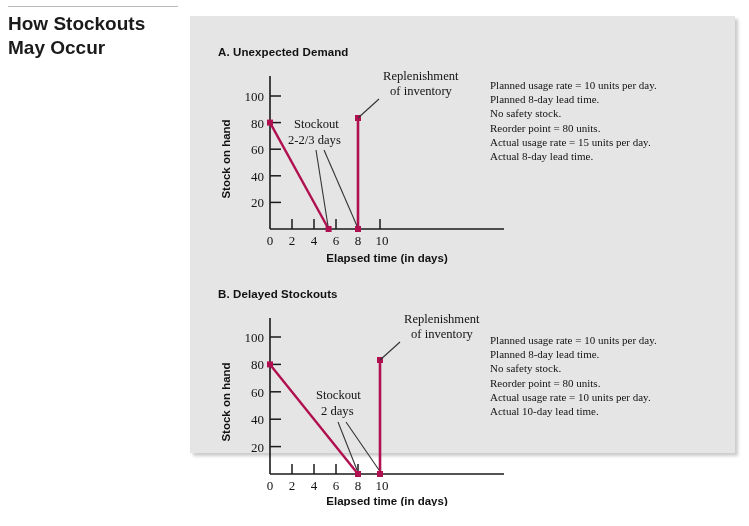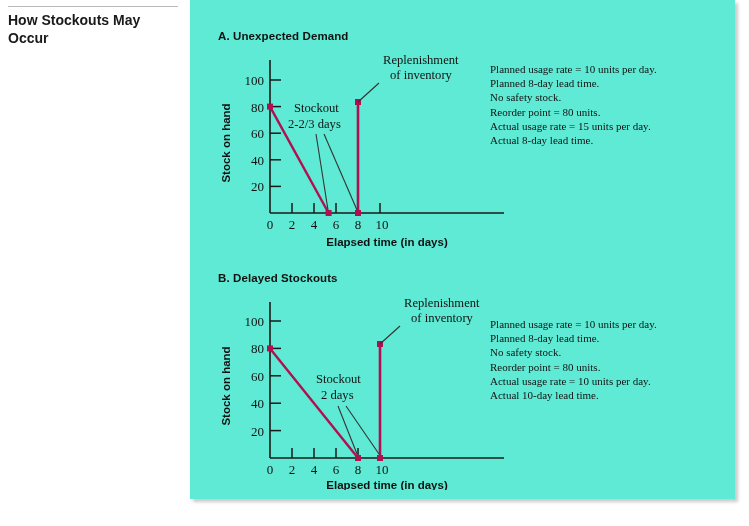--- a/index.html
+++ b/index.html
@@ -30,32 +30,32 @@
     padding-bottom: 3px;
   }
   #figure-rule {
     border-bottom: 1px solid #b9b9b9;
     width: 170px;
     margin-bottom: 5px;
   }
   #figure-title {
     color: #1a1a1a;
     font-weight: bold;
-    font-size: 14px;
+    font-size: 19px;
     line-height: 1.28;
   }
 
   
   #figure-panel {
     position: absolute;
     left: 190px;
-    top: 0px;
+    top: 16px;
     width: 545px;
-    height: 499px;
-    background: #5eead4;
+    height: 437px;
+    background: #e5e5e5;
     box-shadow: 3px 3px 3px rgba(140,140,140,0.45);
   }
 
   .panel-heading {
     position: absolute;
     font-weight: bold;
     font-size: 11.5px;
     color: #111;
     letter-spacing: 0.1px;
   }

